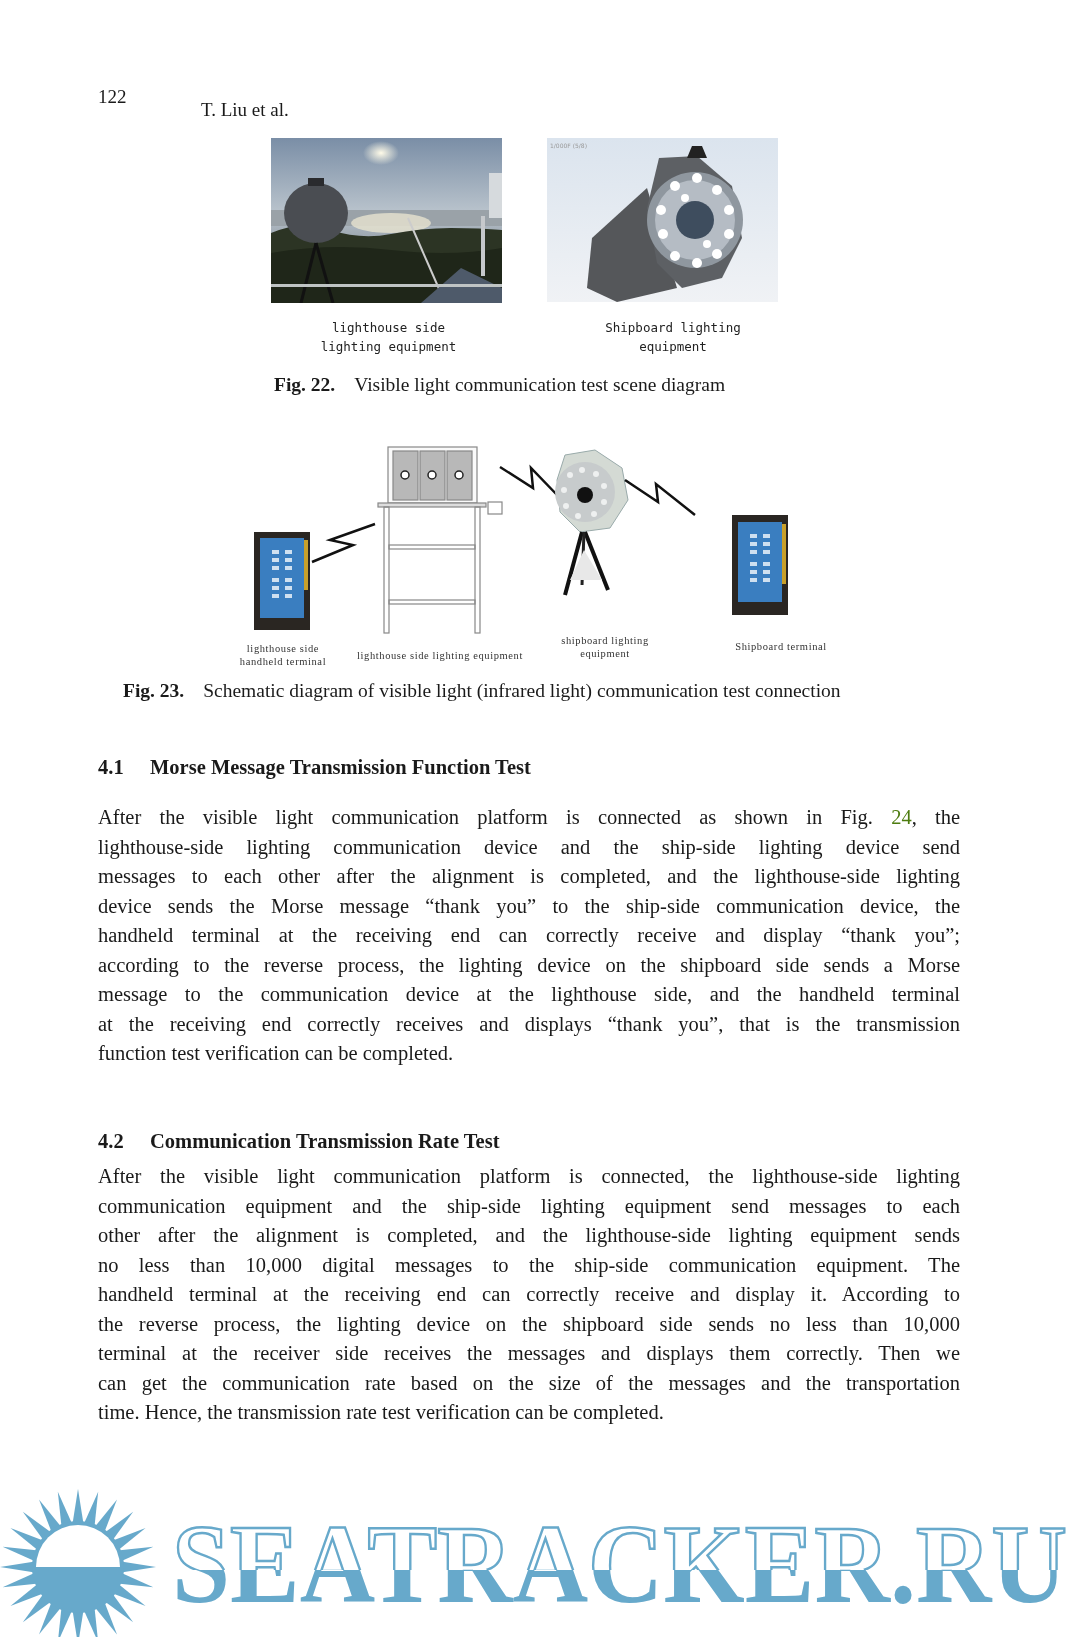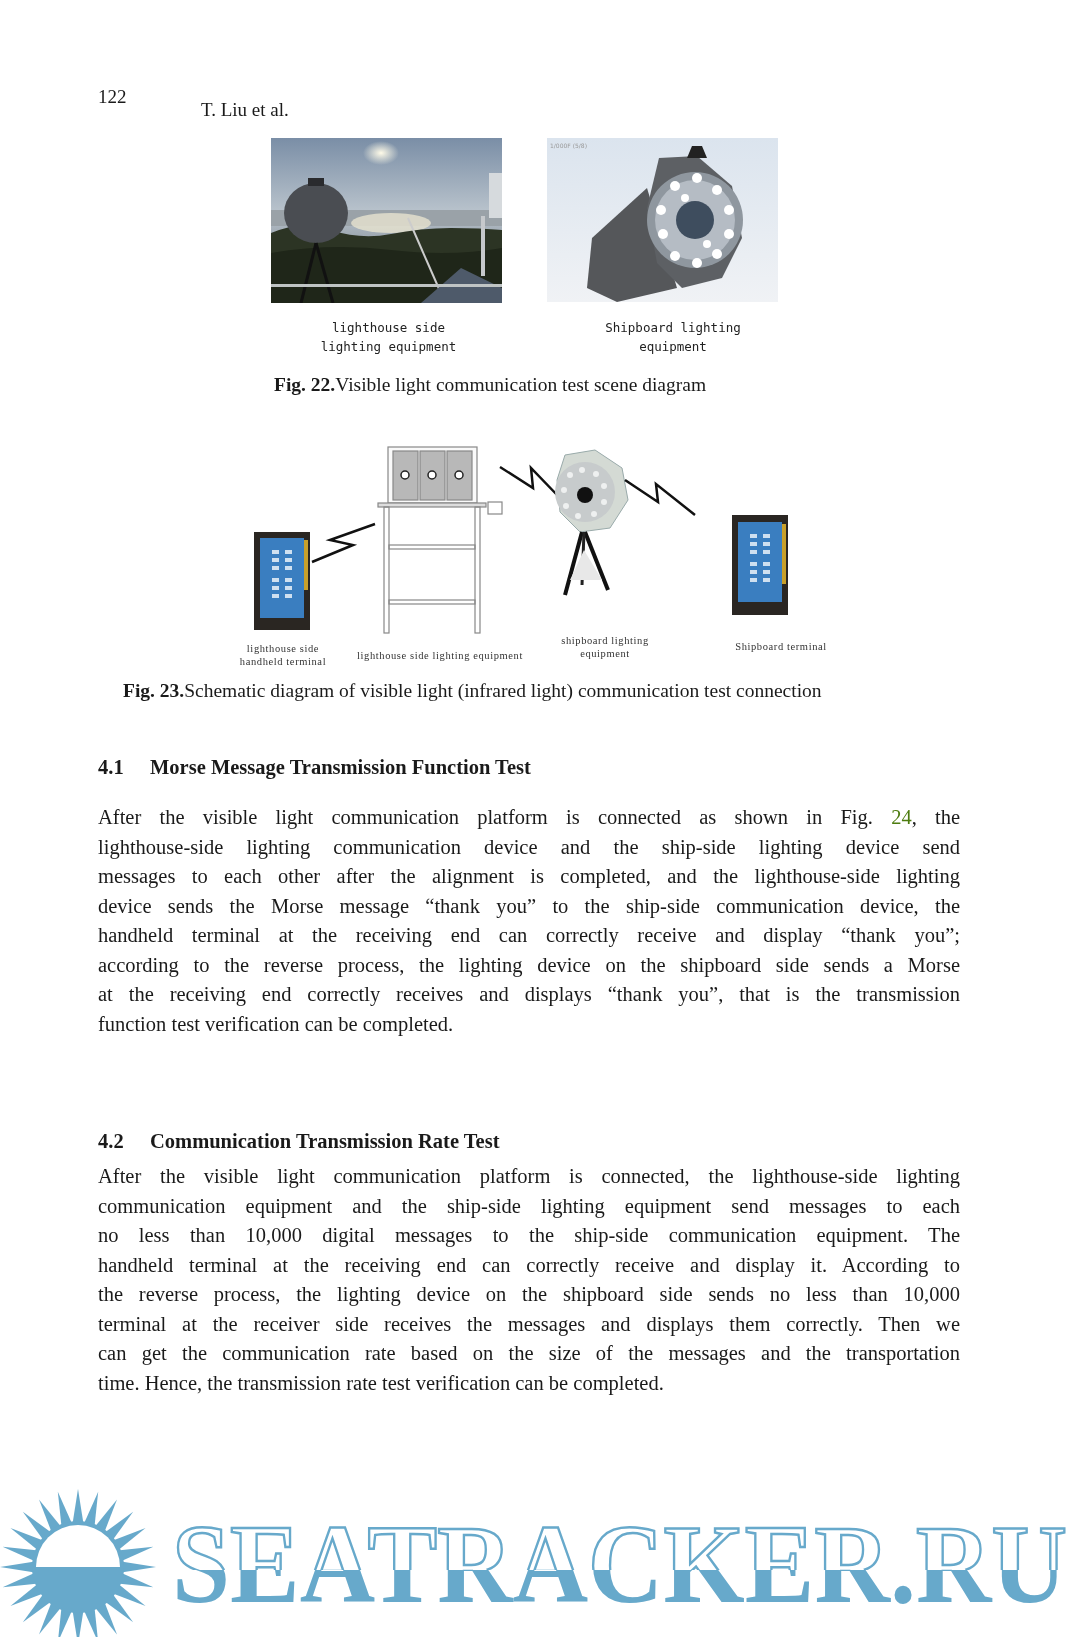--- a/index.html
+++ b/index.html
@@ -11,21 +11,21 @@
   .authors { left:201px;margin-top:13px; }
 
   .photo { position:absolute; overflow:hidden; }
   .photo svg { display:block; width:100%; height:100%; }
   .mono-cap { position:absolute; font-family:"DejaVu Sans Mono", "Liberation Mono", monospace;
               font-size:12.5px; text-align:center; line-height:19px; color:#222; white-space:pre; }
   .small-cap { position:absolute; font-family:"Liberation Serif", serif; font-size:10.5px;
                text-align:center; line-height:13px; color:#333; letter-spacing:0.6px; white-space:pre; }
 
   .fig-caption { position:absolute; font-size:19.5px; white-space:nowrap; }
-  .fig-caption b { font-weight:bold; margin-right:0; }
+  .fig-caption b { font-weight:bold; margin-right:19px; }
 
   .section-heading { position:absolute; left:98px; font-size:20.5px; font-weight:bold; white-space:nowrap; }
   .section-heading .num { display:inline-block; width:52px; }
 
   .para { position:absolute; left:98px; width:862px; font-size:20.5px; line-height:29.5px;
           text-align:justify; }
   .para .ln { display:block; text-align:justify; text-align-last:justify; white-space:nowrap; height:29.5px; }
   .para .ln.last { text-align-last:left; }
   .link { color:#4d7c0f; text-decoration:none; }
 
@@ -206,29 +206,31 @@
 
 <div class="section-heading" style="top:756px;"><span class="num">4.1</span><span>Morse Message Transmission Function Test</span></div>
 
 <div class="para" style="top:803px;">
   <span class="ln"><span>After the visible light communication platform is connected as shown in Fig.</span> <a class="link" href="#">24</a><span>, the</span></span>
   <span class="ln">lighthouse-side lighting communication device and the ship-side lighting device send</span>
   <span class="ln">messages to each other after the alignment is completed, and the lighthouse-side lighting</span>
   <span class="ln">device sends the Morse message “thank you” to the ship-side communication device, the</span>
   <span class="ln">handheld terminal at the receiving end can correctly receive and display “thank you”;</span>
   <span class="ln">according to the reverse process, the lighting device on the shipboard side sends a Morse</span>
+  <span class="ln">message to the communication device at the lighthouse side, and the handheld terminal</span>
   <span class="ln">at the receiving end correctly receives and displays “thank you”, that is the transmission</span>
   <span class="ln last">function test verification can be completed.</span>
 </div>
 
 <div class="section-heading" style="top:1130px;"><span class="num">4.2</span><span>Communication Transmission Rate Test</span></div>
 
 <div class="para" style="top:1162px;">
   <span class="ln">After the visible light communication platform is connected, the lighthouse-side lighting</span>
   <span class="ln">communication equipment and the ship-side lighting equipment send messages to each</span>
+  <span class="ln">other after the alignment is completed, and the lighthouse-side lighting equipment sends</span>
   <span class="ln">no less than 10,000 digital messages to the ship-side communication equipment. The</span>
   <span class="ln">handheld terminal at the receiving end can correctly receive and display it. According to</span>
   <span class="ln">the reverse process, the lighting device on the shipboard side sends no less than 10,000</span>
   <span class="ln">terminal at the receiver side receives the messages and displays them correctly. Then we</span>
   <span class="ln">can get the communication rate based on the size of the messages and the transportation</span>
   <span class="ln last">time. Hence, the transmission rate test verification can be completed.</span>
 </div>
 
 <svg class="watermark" viewBox="0 0 1080 167">
   <defs>

